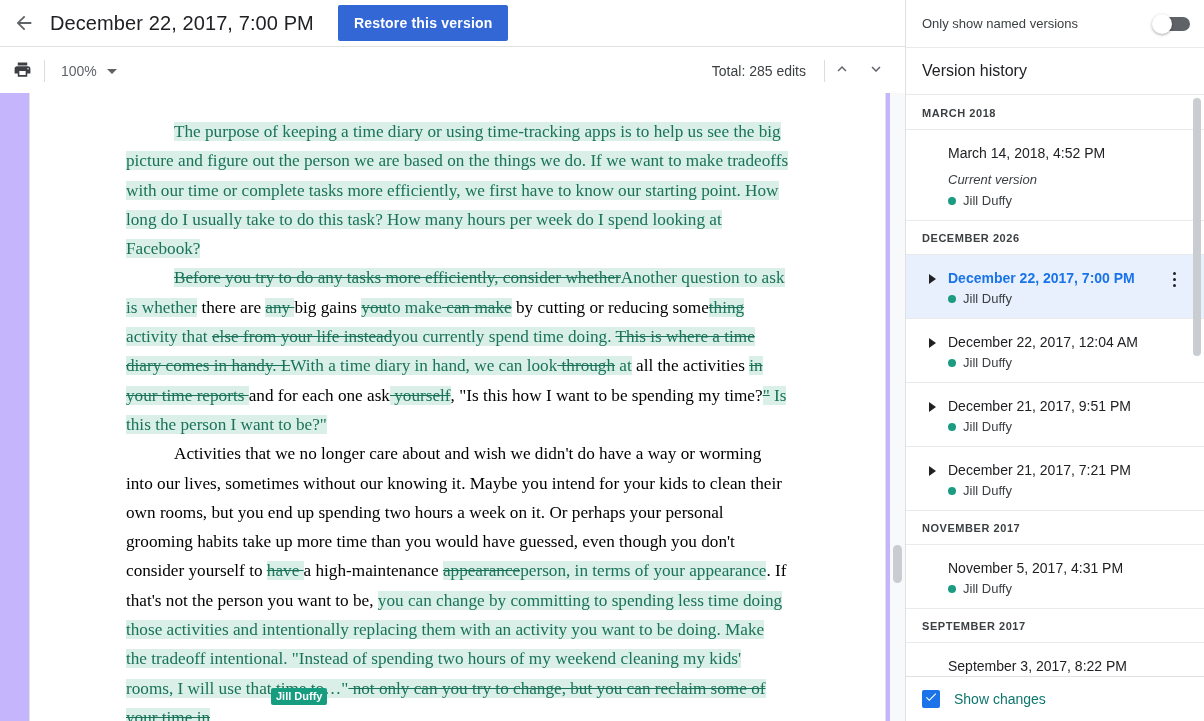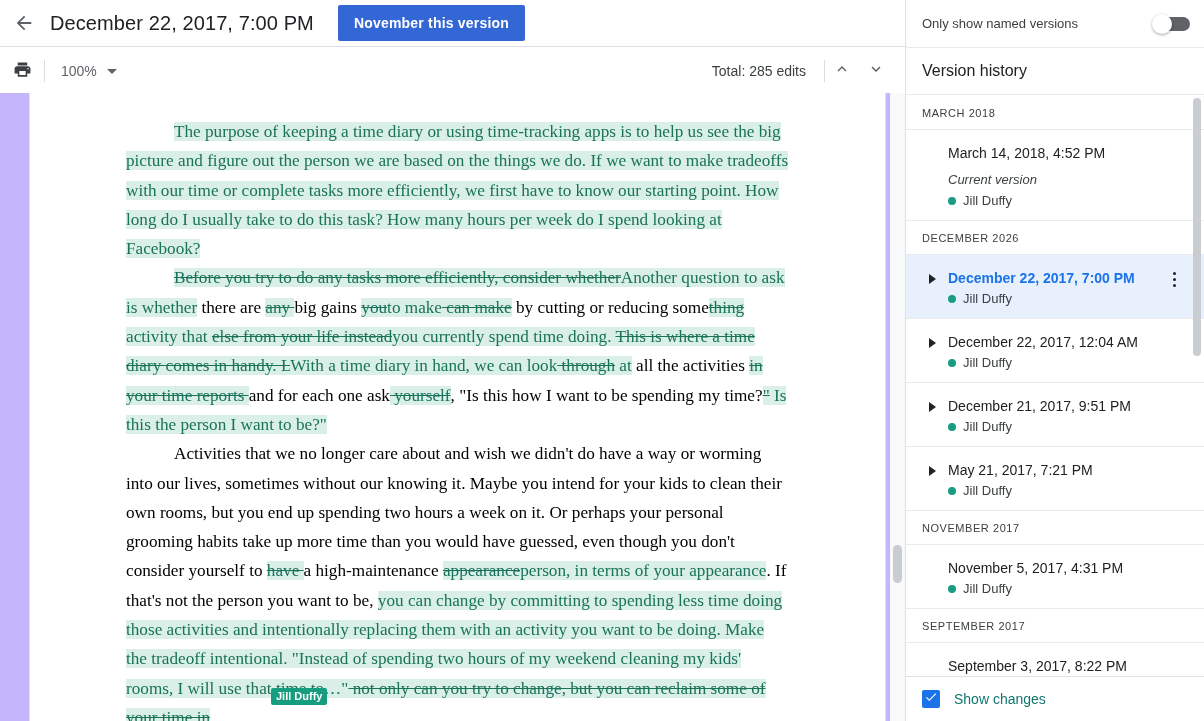--- a/index.html
+++ b/index.html
@@ -206,21 +206,21 @@
 
   #history-list {
     position: absolute;
     top: 96px; left: 0;
     width: 299px; height: 580px;
     overflow: hidden;
     background: #ffffff;
   }
   .month-header {
     font-size: 11px;
-    font-weight: normal;
+    font-weight: bold;
     letter-spacing: .55px;
     color: #3c4043;
     padding: 11px 0 10px 16px;
     border-bottom: 1px solid #e8eaed;
   }
   .version-item {
     position: relative;
     padding: 13px 0 12px 16px;
     border-bottom: 1px solid #e8eaed;
     cursor: pointer;
@@ -318,21 +318,21 @@
 
     <div id="header-bar">
       <div id="back-btn">
         <span>
           <svg width="22" height="22" viewBox="0 0 24 24" aria-hidden="true">
             <path d="M20 11H7.83l5.59-5.59L12 4l-8 8 8 8 1.41-1.41L7.83 13H20v-2z" fill="#5f6368"></path>
           </svg>
         </span>
       </div>
       <div id="doc-version-title">December 22, 2017, 7:00 PM</div>
-      <button id="restore-btn">November this version</button>
+      <button id="restore-btn">Restore this version</button>
     </div>
 
     <div id="toolbar">
       <div id="print-btn">
         <span>
           <svg width="19" height="19" viewBox="0 0 24 24" aria-hidden="true">
             <path d="M19 8H5c-1.66 0-3 1.34-3 3v6h4v4h12v-4h4v-6c0-1.66-1.34-3-3-3zm-3 11H8v-5h8v5zm3-7c-.55 0-1-.45-1-1s.45-1 1-1 1 .45 1 1-.45 1-1 1zm-1-9H6v4h12V3z" fill="#3c4043"></path>
           </svg>
         </span>
       </div>
@@ -444,21 +444,21 @@
                 <span class="author-dot"></span>
                 <span class="author-name">Jill Duffy</span>
               </div>
             </div>
           </div>
         </div>
         <div class="version-item">
           <div class="vi-row">
             <span class="vi-caret"></span>
             <div class="vi-body">
-              <div class="vi-date">May 21, 2017, 7:21 PM</div>
+              <div class="vi-date">December 21, 2017, 7:21 PM</div>
               <div class="vi-author">
                 <span class="author-dot"></span>
                 <span class="author-name">Jill Duffy</span>
               </div>
             </div>
           </div>
         </div>
         <div class="month-header">NOVEMBER 2017</div>
         <div class="version-item">
           <div class="vi-row">

